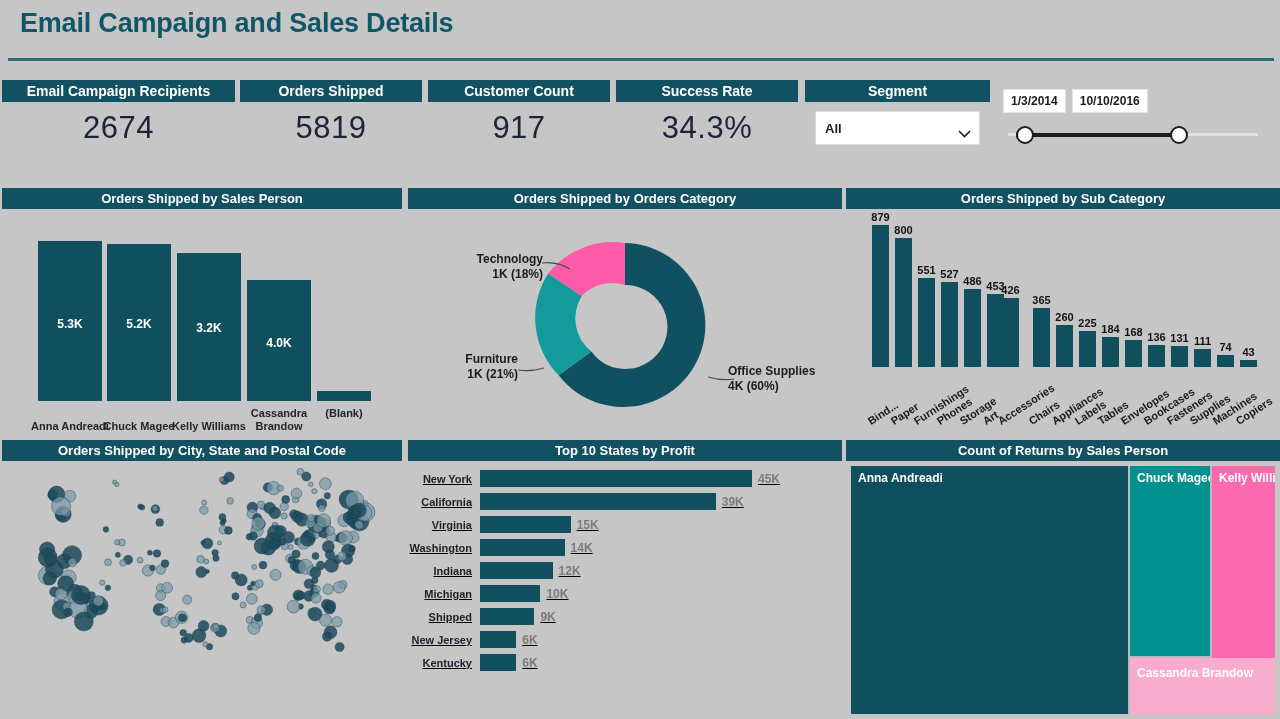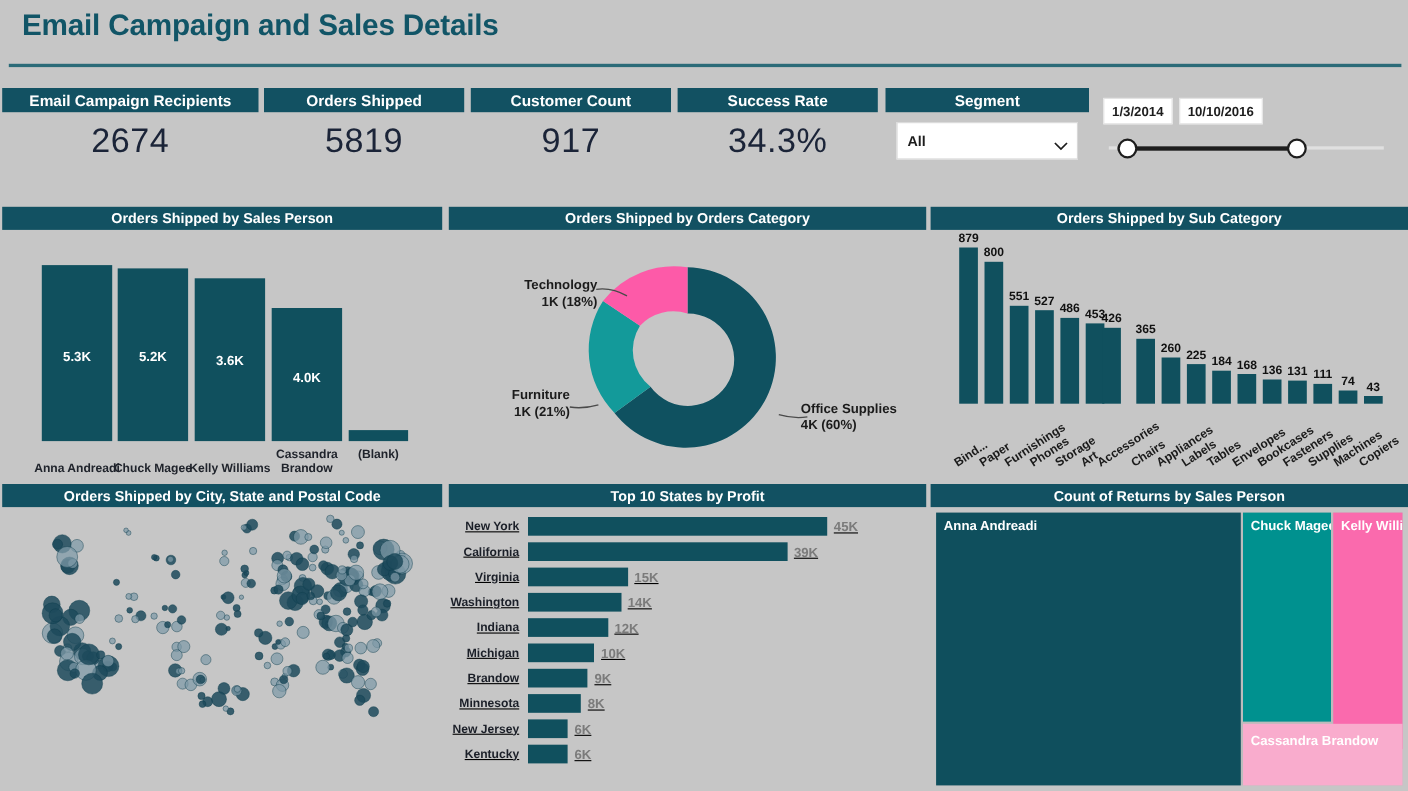--- a/index.html
+++ b/index.html
@@ -202,21 +202,21 @@
 
         <div class="col-item" style="left:105px; width:64px; height:224px;">
           <div class="col-bar" style="height:157px;">
             <div class="col-bar-label" style="top:73px;">5.2K</div>
           </div>
           <div class="col-cat">Chuck Magee</div>
         </div>
 
         <div class="col-item" style="left:175px; width:64px; height:224px;">
           <div class="col-bar" style="height:148px;">
-            <div class="col-bar-label" style="top:68px;">3.6K</div>
+            <div class="col-bar-label" style="top:68px;">3.2K</div>
           </div>
           <div class="col-cat">Kelly Williams</div>
         </div>
 
         <div class="col-item" style="left:245px; width:64px; height:224px;">
           <div class="col-bar" style="height:121px;">
             <div class="col-bar-label" style="top:56px;">4.0K</div>
           </div>
           <div class="col-cat">Cassandra Brandow</div>
         </div>
@@ -644,28 +644,23 @@
             <div class="hlabel">Indiana</div>
             <div class="hbar" style="width: 72.5333px;"></div>
             <div class="hval">12K</div>
           </div>
           <div class="hrow">
             <div class="hlabel">Michigan</div>
             <div class="hbar" style="width: 60.4444px;"></div>
             <div class="hval">10K</div>
           </div>
           <div class="hrow">
-            <div class="hlabel">Brandow</div>
+            <div class="hlabel">Shipped</div>
             <div class="hbar" style="width: 54.4px;"></div>
             <div class="hval">9K</div>
-          </div>
-          <div class="hrow">
-            <div class="hlabel">Minnesota</div>
-            <div class="hbar" style="width: 48.3556px;"></div>
-            <div class="hval">8K</div>
           </div>
           <div class="hrow">
             <div class="hlabel">New Jersey</div>
             <div class="hbar" style="width: 36.2667px;"></div>
             <div class="hval">6K</div>
           </div>
           <div class="hrow">
             <div class="hlabel">Kentucky</div>
             <div class="hbar" style="width: 36.2667px;"></div>
             <div class="hval">6K</div>

